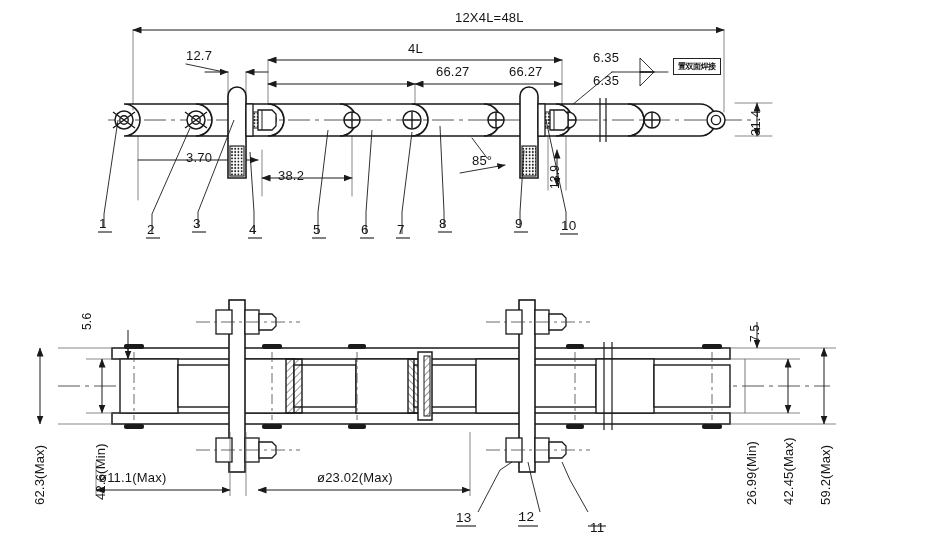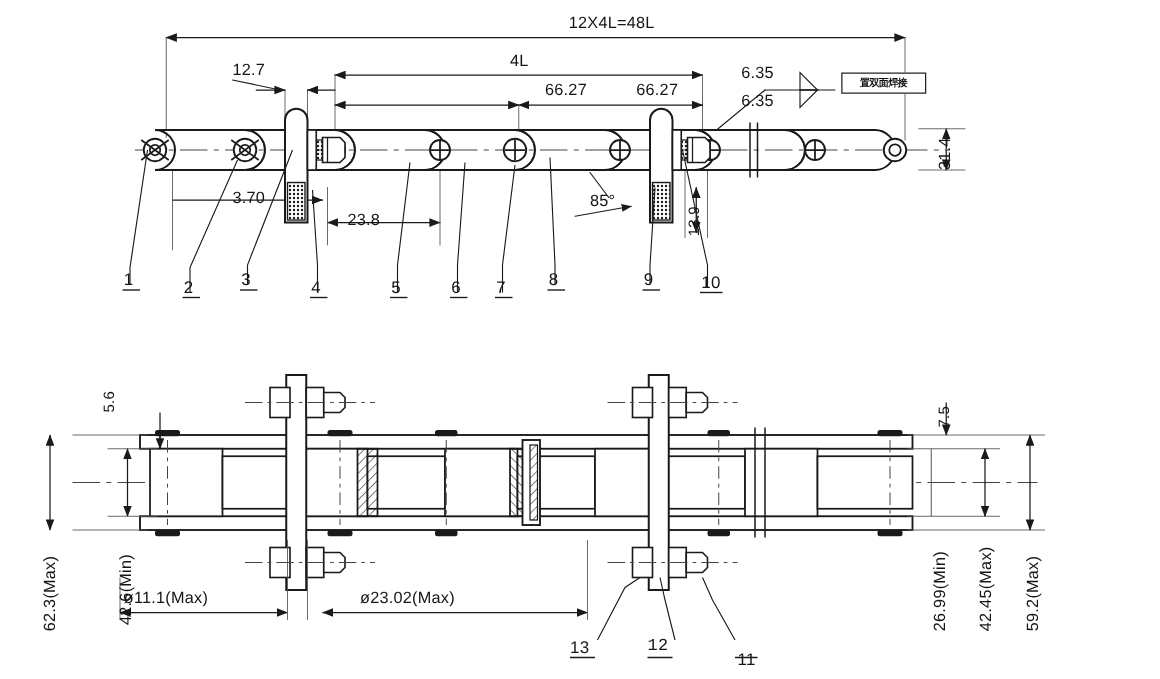--- a/index.html
+++ b/index.html
@@ -5,21 +5,21 @@
   html,body{margin:0;padding:0;background:#fff;}
   body{width:928px;height:543px;overflow:hidden;
        font-family:"Liberation Sans","DejaVu Sans",sans-serif;color:#1a1a1a;}
   #sheet{position:relative;width:744px;height:543px;background:#fff;}
   #sheet svg{position:absolute;left:0;top:0;}
   .lbl{position:absolute;font-size:13px;color:#151515;white-space:nowrap;letter-spacing:.2px;}
   .lbl.sm{font-size:12px;}
   .lbl.cal{font-size:13.5px;}
   .vert{transform-origin:0 0;transform:rotate(-90deg);}
   .cjk{position:absolute;font-size:8px;letter-spacing:-.5px;
-       border:1px solid #222;padding:2px 14px;background:#fff;
+       border:1px solid #222;padding:2px 4px;background:#fff;
        font-family:"DejaVu Sans",sans-serif;font-weight:700;color:#111;}
 </style>
 </head>
 <body>
 
 <div id="sheet">
 
 <svg width="928" height="543" viewBox="0 0 928 543">
   <defs>
     <marker id="ar" markerWidth="9" markerHeight="7" refX="8.5" refY="3.5" orient="auto">
@@ -310,40 +310,40 @@
 <div class="lbl" style="left:455px;top:10px;">12X4L=48L</div>
 <div class="lbl" style="left:408px;top:41px;">4L</div>
 <div class="lbl" style="left:436px;top:64px;">66.27</div>
 <div class="lbl" style="left:509px;top:64px;">66.27</div>
 <div class="lbl" style="left:186px;top:48px;">12.7</div>
 <div class="lbl" style="left:593px;top:50px;">6.35</div>
 <div class="lbl" style="left:593px;top:73px;">6.35</div>
 <div class="cjk" style="left:673px;top:58px;">置双面焊接</div>
 <div class="lbl vert" style="left:748px;top:136px;">31.4</div>
 <div class="lbl" style="left:186px;top:150px;">3.70</div>
-<div class="lbl" style="left:278px;top:168px;">23.8</div>
+<div class="lbl" style="left:278px;top:168px;">38.2</div>
 <div class="lbl" style="left:472px;top:153px;text-align:center;">85°</div>
 <div class="lbl vert sm" style="left:548px;top:189px;">13.9</div>
 
 <div class="lbl cal" style="left:99px;top:216px;">1</div>
 <div class="lbl cal" style="left:147px;top:222px;">2</div>
 <div class="lbl cal" style="left:193px;top:216px;">3</div>
 <div class="lbl cal" style="left:249px;top:222px;">4</div>
 <div class="lbl cal" style="left:313px;top:222px;">5</div>
 <div class="lbl cal" style="left:361px;top:222px;">6</div>
 <div class="lbl cal" style="left:397px;top:222px;">7</div>
 <div class="lbl cal" style="left:439px;top:216px;">8</div>
 <div class="lbl cal" style="left:515px;top:216px;">9</div>
 <div class="lbl cal" style="left:561px;top:218px;">10</div>
 
 <div class="lbl vert sm" style="left:80px;top:330px;">5.6</div>
 <div class="lbl vert" style="left:93px;top:500px;">42.6(Min)</div>
 <div class="lbl vert" style="left:32px;top:505px;">62.3(Max)</div>
 <div class="lbl" style="left:99px;top:470px;">ø11.1(Max)</div>
-<div class="lbl" style="left:288px;top:470px;">ø23.02(Max)</div>
+<div class="lbl" style="left:317px;top:470px;">ø23.02(Max)</div>
 
 <div class="lbl vert sm" style="left:748px;top:342px;">7.5</div>
 <div class="lbl vert" style="left:744px;top:505px;">26.99(Min)</div>
 <div class="lbl vert" style="left:781px;top:505px;">42.45(Max)</div>
 <div class="lbl vert" style="left:818px;top:505px;">59.2(Max)</div>
 
 <div class="lbl cal" style="left:456px;top:510px;">13</div>
 <div class="lbl cal" style="left:518px;top:510px;font-family:Liberation Mono, monospace;">12</div>
 <div class="lbl cal" style="left:590px;top:520px;">11</div>
 

